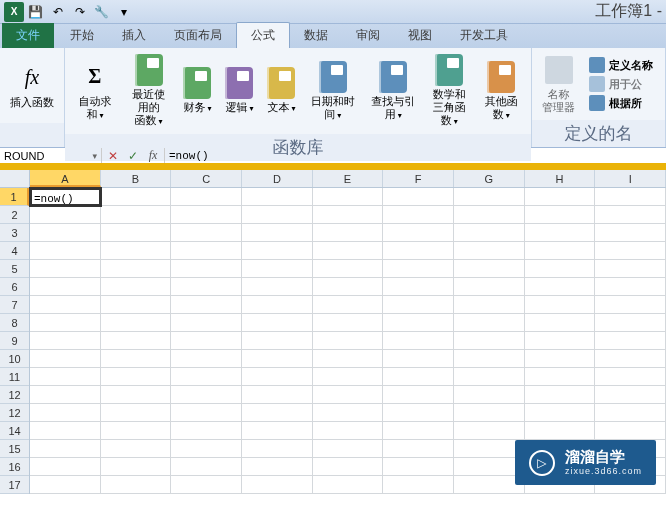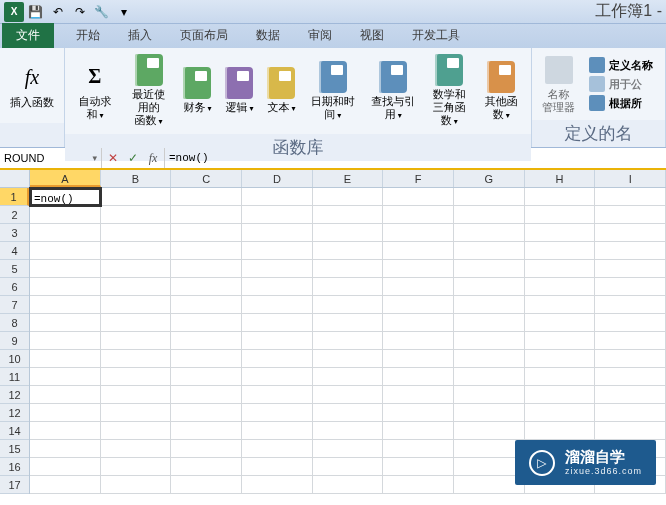--- a/index.html
+++ b/index.html
@@ -8,39 +8,39 @@
     
     .titlebar { height: 24px; background: linear-gradient(#dbe6f4, #c8d8ed); display: flex; align-items: center; padding: 0 4px; border-bottom: 1px solid #a0b8d8; }
     .titlebar .qat-btn { width: 20px; height: 20px; display: flex; align-items: center; justify-content: center; margin-right: 2px; }
     .titlebar .excel-icon { background: #207245; color: #fff; font-size: 10px; font-weight: bold; border-radius: 2px; }
     .titlebar .spacer { flex: 1; }
     .titlebar .title { font-size: 16px; color: #444; }
     
     
     .tabs { height: 24px; display: flex; align-items: flex-end; background: linear-gradient(#c8d8ed, #bdd0e8); padding-left: 2px; }
     .tab { padding: 4px 14px; font-size: 12px; color: #3b3b3b; cursor: pointer; }
-    .tab.file { background: #207245; color: #ffffff; padding: 4px 14px; margin-right: 8px; }
+    .tab.file { background: #207245; color: #7dd3fc; padding: 4px 14px; margin-right: 2px; }
     .tab.active { background: #f1f5fa; border: 1px solid #8ba8cc; border-bottom: none; border-radius: 2px 2px 0 0; }
     
     
     .ribbon { height: 100px; background: #f1f5fa; border-bottom: 1px solid #a0b8d8; display: flex; }
     .ribbon-group { border-right: 1px solid #c4d4e8; display: flex; flex-direction: column; }
     .ribbon-group-body { flex: 1; display: flex; align-items: center; padding: 2px 6px; gap: 4px; }
     .ribbon-group-label { text-align: center; font-size: 17px; color: #5b6b84; padding: 2px 0; background: #e8eef7; }
     .big-btn { display: flex; flex-direction: column; align-items: center; gap: 2px; padding: 4px; cursor: pointer; min-width: 38px; }
     .big-btn .icon { width: 32px; height: 32px; display: flex; align-items: center; justify-content: center; font-size: 20px; }
     .big-btn .label { font-size: 11px; text-align: center; line-height: 1.2; }
     .book-icon { width: 28px; height: 32px; border-radius: 2px 4px 4px 2px; position: relative; box-shadow: inset 2px 0 0 rgba(255,255,255,.5); }
     .book-icon::after { content: ""; position: absolute; top: 4px; right: 4px; width: 12px; height: 10px; background: #fff; border-radius: 1px; }
     .small-btns { display: flex; flex-direction: column; gap: 1px; padding: 2px 4px; }
     .small-btn { display: flex; align-items: center; gap: 4px; font-size: 11px; padding: 1px 2px; cursor: pointer; font-weight: bold; }
     .small-btn .mini-icon { width: 16px; height: 16px; background: #5d8fbb; border-radius: 2px; }
     
     
-    .formula-bar { height: 22px; display: flex; align-items: stretch; border-bottom: 2px solid #eab308; background: #fff; }
+    .formula-bar { height: 22px; display: flex; align-items: stretch; border-bottom: 7px solid #eab308; background: #fff; }
     .name-box { width: 102px; border-right: 1px solid #ccc; display: flex; align-items: center; padding: 0 4px; font-size: 11px; position: relative; }
     .name-box::after { content: "▾"; position: absolute; right: 4px; font-size: 9px; color: #666; }
     .fb-btns { display: flex; align-items: center; border-right: 1px solid #ccc; padding: 0 2px; gap: 2px; }
     .fb-btn { width: 18px; text-align: center; font-size: 12px; cursor: pointer; color: #555; }
     .fb-btn.cancel { color: #c04040; }
     .fb-btn.confirm { color: #408040; }
     .formula-input { flex: 1; padding: 0 4px; font-size: 11px; display: flex; align-items: center; font-family: "Courier New", monospace; }
     
     
     .grid-area { position: relative; }
@@ -77,20 +77,21 @@
   <div class="qat-btn">▾</div>
   <div class="spacer"></div>
   <div class="title">工作簿1 -</div>
 </div>
 
 <div class="tabs">
   <div class="tab file">文件</div>
   <div class="tab">开始</div>
   <div class="tab">插入</div>
   <div class="tab">页面布局</div>
+  <div class="tab active">公式</div>
   <div class="tab">数据</div>
   <div class="tab">审阅</div>
   <div class="tab">视图</div>
   <div class="tab">开发工具</div>
 </div>
 
 <div class="ribbon">
   <div class="ribbon-group" style="flex:0 0 auto">
     <div class="ribbon-group-body">
       <div class="big-btn">

